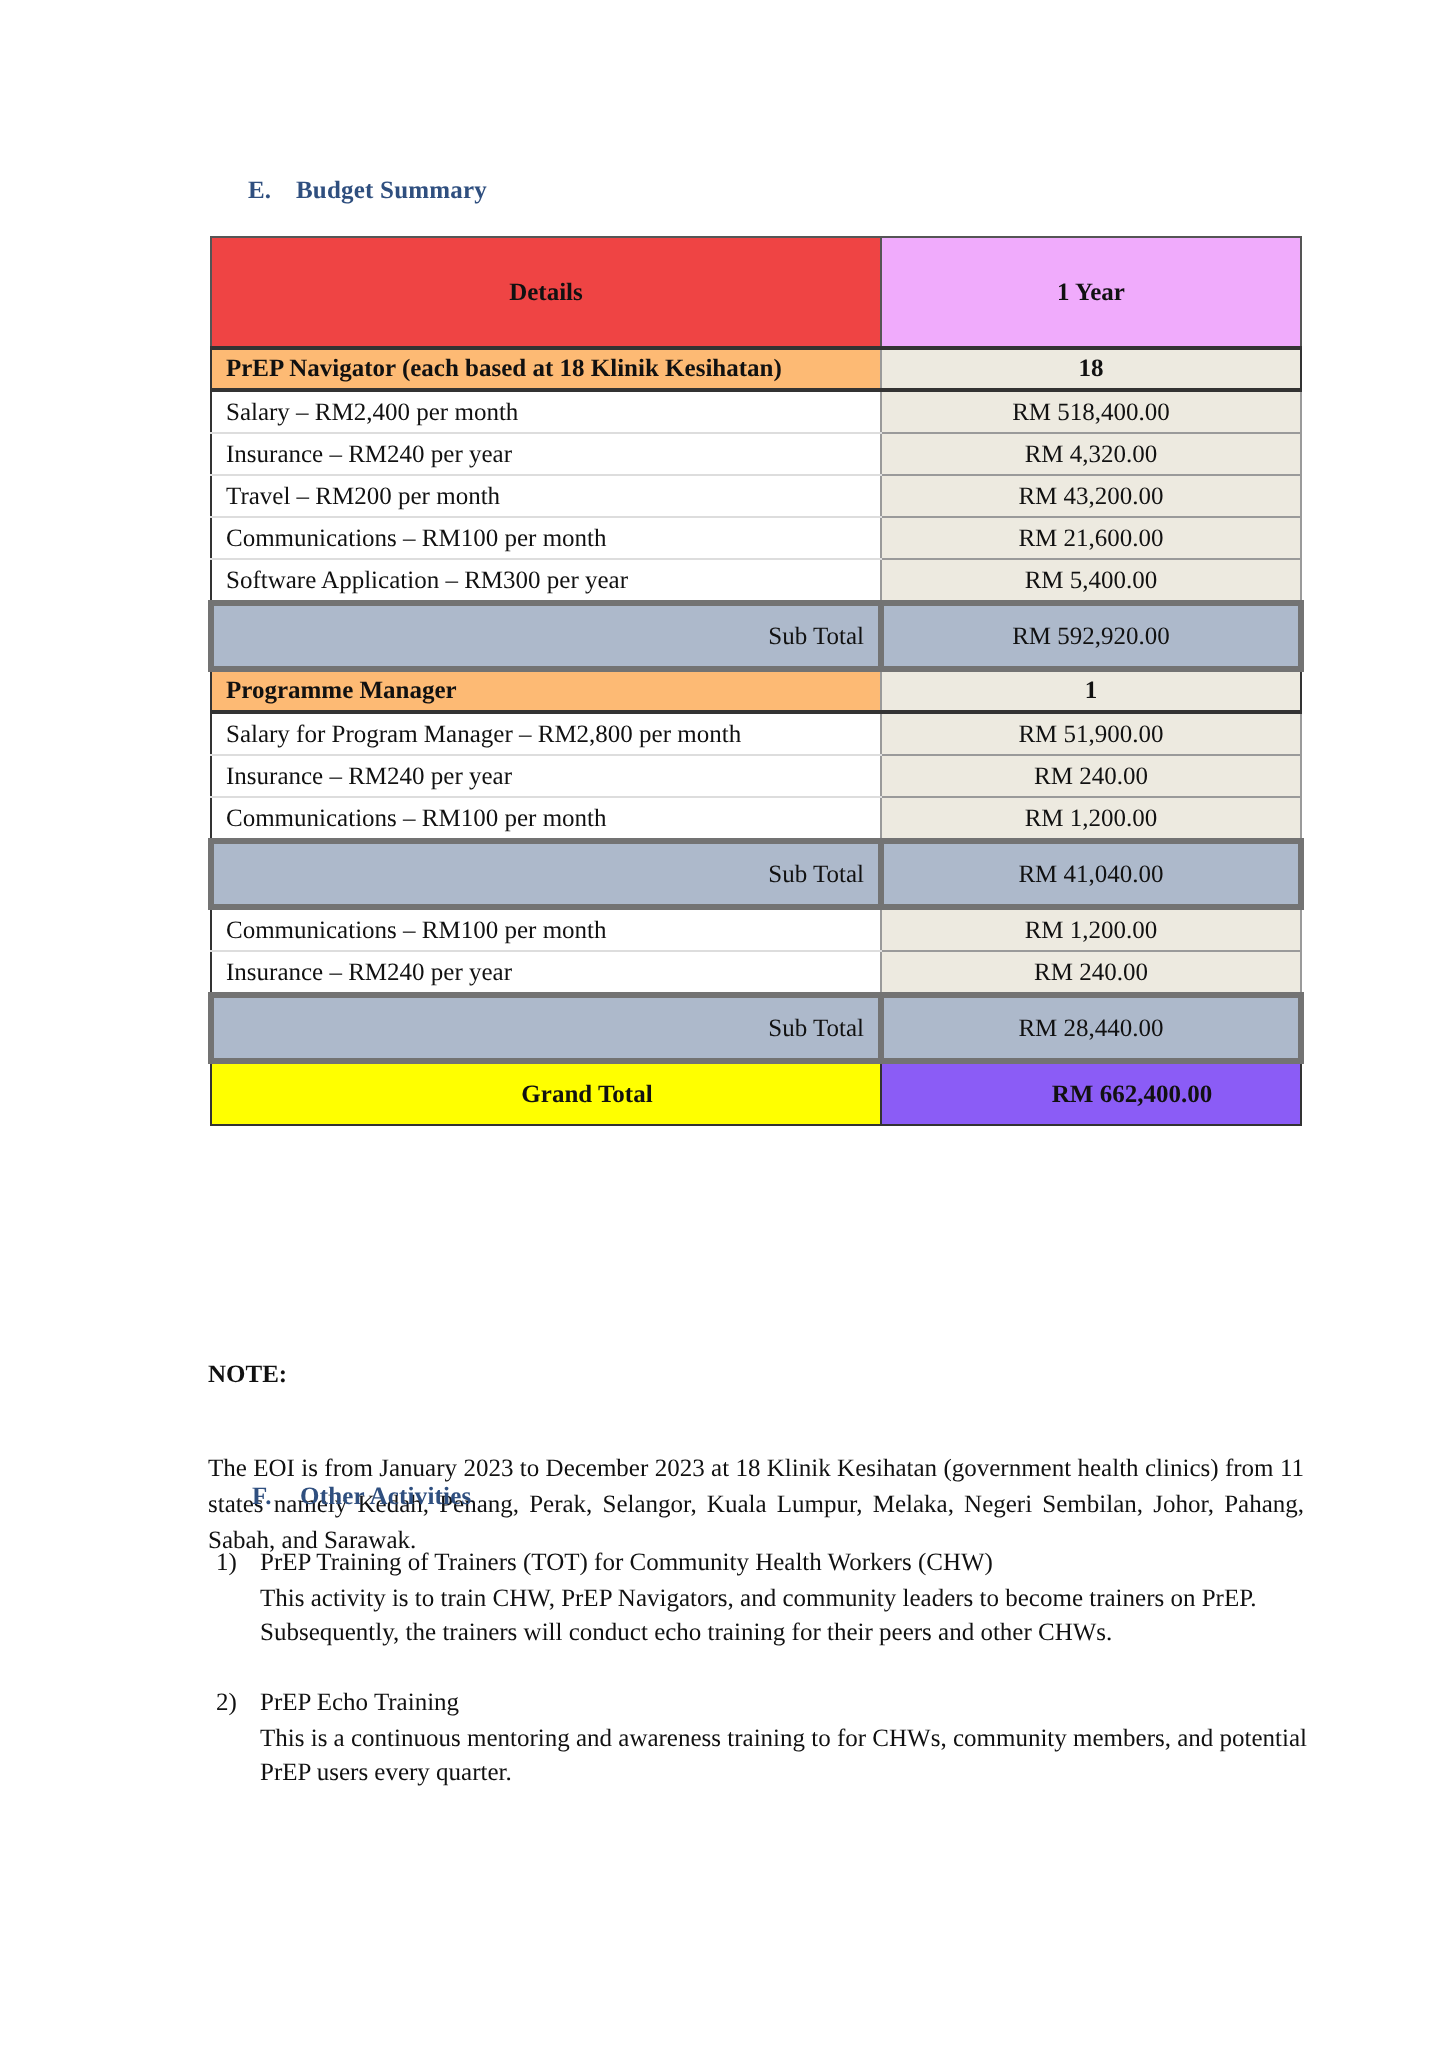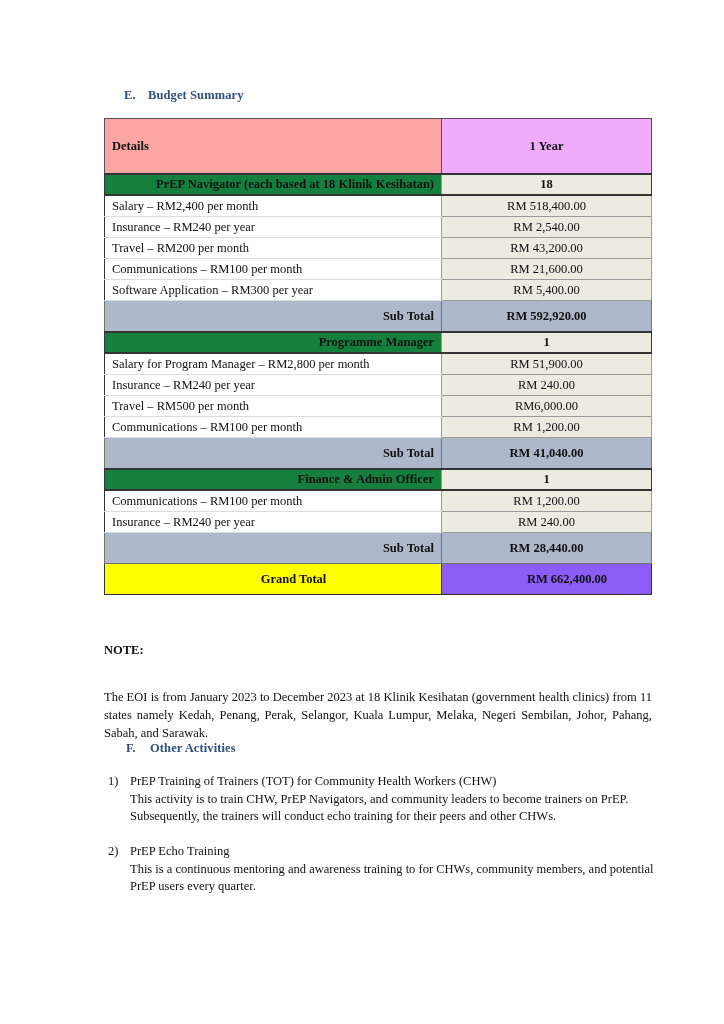--- a/index.html
+++ b/index.html
@@ -10,34 +10,34 @@
   .section-head { position: absolute; font-weight: bold; font-size: 12.5px; color: #2f4f7f;
                   font-family: "Liberation Serif", serif; letter-spacing: 0.1px; }
   .section-head .letter { display: inline-block; width: 24px; }
   #sec-e { left: 124px; top: 88px; }
   #sec-f { left: 126px; top: 741px; }
 
   table.budget { position: absolute; left: 104px; top: 118px; width: 548px;
                  border-collapse: collapse; font-family: "Liberation Serif", serif; font-size: 12.5px; }
   table.budget td { padding: 0 7px; height: 20px; border: 1px solid #9a9a9a; }
   table.budget td.val { width: 154px; text-align: center; background: #edeae0; }
-  tr.hdr td { height: 54px; background: #fca5a5; font-weight: bold; text-align: left;
+  tr.hdr td { height: 54px; background: #ef4444; font-weight: bold; text-align: center;
               border: 1px solid #555; }
   tr.group td { font-weight: bold; border-top: 2px solid #333; border-bottom: 2px solid #333; height: 19px; }
-  tr.group td.lbl { background: #15803d; border-left: 1.5px solid #333; text-align: right; }
+  tr.group td.lbl { background: #fdba74; border-left: 1.5px solid #333; }
   tr.group td.val { font-weight: bold; border-right: 1.5px solid #333; }
   tr.item td.lbl { background: #fff; border-left: 1.5px solid #333; border-top: 1px solid #ddd; border-bottom: 1px solid #ddd; border-right: 1px solid #9a9a9a; }
-  tr.sub td { height: 30px; background: #adb9cb; border: 1px solid #737373; font-weight: bold; }
+  tr.sub td { height: 30px; background: #adb9cb; border: 3px solid #737373; }
   tr.sub td.lbl { text-align: right; }
   tr.sub td.val { background: #adb9cb; }
   tr.grand td { height: 30px; background: #ffff00; font-weight: bold; text-align: center;
                 border: 1.5px solid #333; padding-left: 48px; }
   tr.grand td.val { background: #8b5cf6; }
 
-  .note { position: absolute; left: 104px; top: 641px; width: 548px; font-family: "Liberation Serif", serif;
+  .note { position: absolute; left: 104px; top: 678px; width: 548px; font-family: "Liberation Serif", serif;
           font-size: 12.5px; line-height: 18px; }
   .note .note-label { font-weight: bold; }
   .note .note-body { text-align: justify; margin-top: 29px; }
 
   .activities { position: absolute; left: 108px; top: 773px; width: 548px; font-family: "Liberation Serif", serif;
                 font-size: 12.5px; line-height: 17.5px; }
   .activity { display: flex; margin-bottom: 17.5px; }
   .activity .num { width: 22px; flex: none; }
   .activity .content { flex: 1; }
 </style>
@@ -60,21 +60,21 @@
     <tr class="group">
       <td class="lbl">PrEP Navigator (each based at 18 Klinik Kesihatan)</td>
       <td class="val">18</td>
     </tr>
     <tr class="item">
           <td class="lbl">Salary – RM2,400 per month</td>
           <td class="val">RM 518,400.00</td>
         </tr>
     <tr class="item">
           <td class="lbl">Insurance – RM240 per year</td>
-          <td class="val">RM 2,540.00</td>
+          <td class="val">RM 4,320.00</td>
         </tr>
     <tr class="item">
           <td class="lbl">Travel – RM200 per month</td>
           <td class="val">RM 43,200.00</td>
         </tr>
     <tr class="item">
           <td class="lbl">Communications – RM100 per month</td>
           <td class="val">RM 21,600.00</td>
         </tr>
     <tr class="item">
@@ -92,36 +92,28 @@
     </tr>
     <tr class="item">
           <td class="lbl">Salary for Program Manager – RM2,800 per month</td>
           <td class="val">RM 51,900.00</td>
         </tr>
     <tr class="item">
           <td class="lbl">Insurance – RM240 per year</td>
           <td class="val">RM 240.00</td>
         </tr>
     <tr class="item">
-          <td class="lbl">Travel – RM500 per month</td>
-          <td class="val">RM6,000.00</td>
-        </tr>
-    <tr class="item">
           <td class="lbl">Communications – RM100 per month</td>
           <td class="val">RM 1,200.00</td>
         </tr>
     <tr class="sub">
       <td class="lbl">Sub Total</td>
       <td class="val">RM 41,040.00</td>
     </tr>
 
-    <tr class="group">
-      <td class="lbl">Finance &amp; Admin Officer</td>
-      <td class="val">1</td>
-    </tr>
     <tr class="item">
           <td class="lbl">Communications – RM100 per month</td>
           <td class="val">RM 1,200.00</td>
         </tr>
     <tr class="item">
           <td class="lbl">Insurance – RM240 per year</td>
           <td class="val">RM 240.00</td>
         </tr>
     <tr class="sub">
       <td class="lbl">Sub Total</td>

